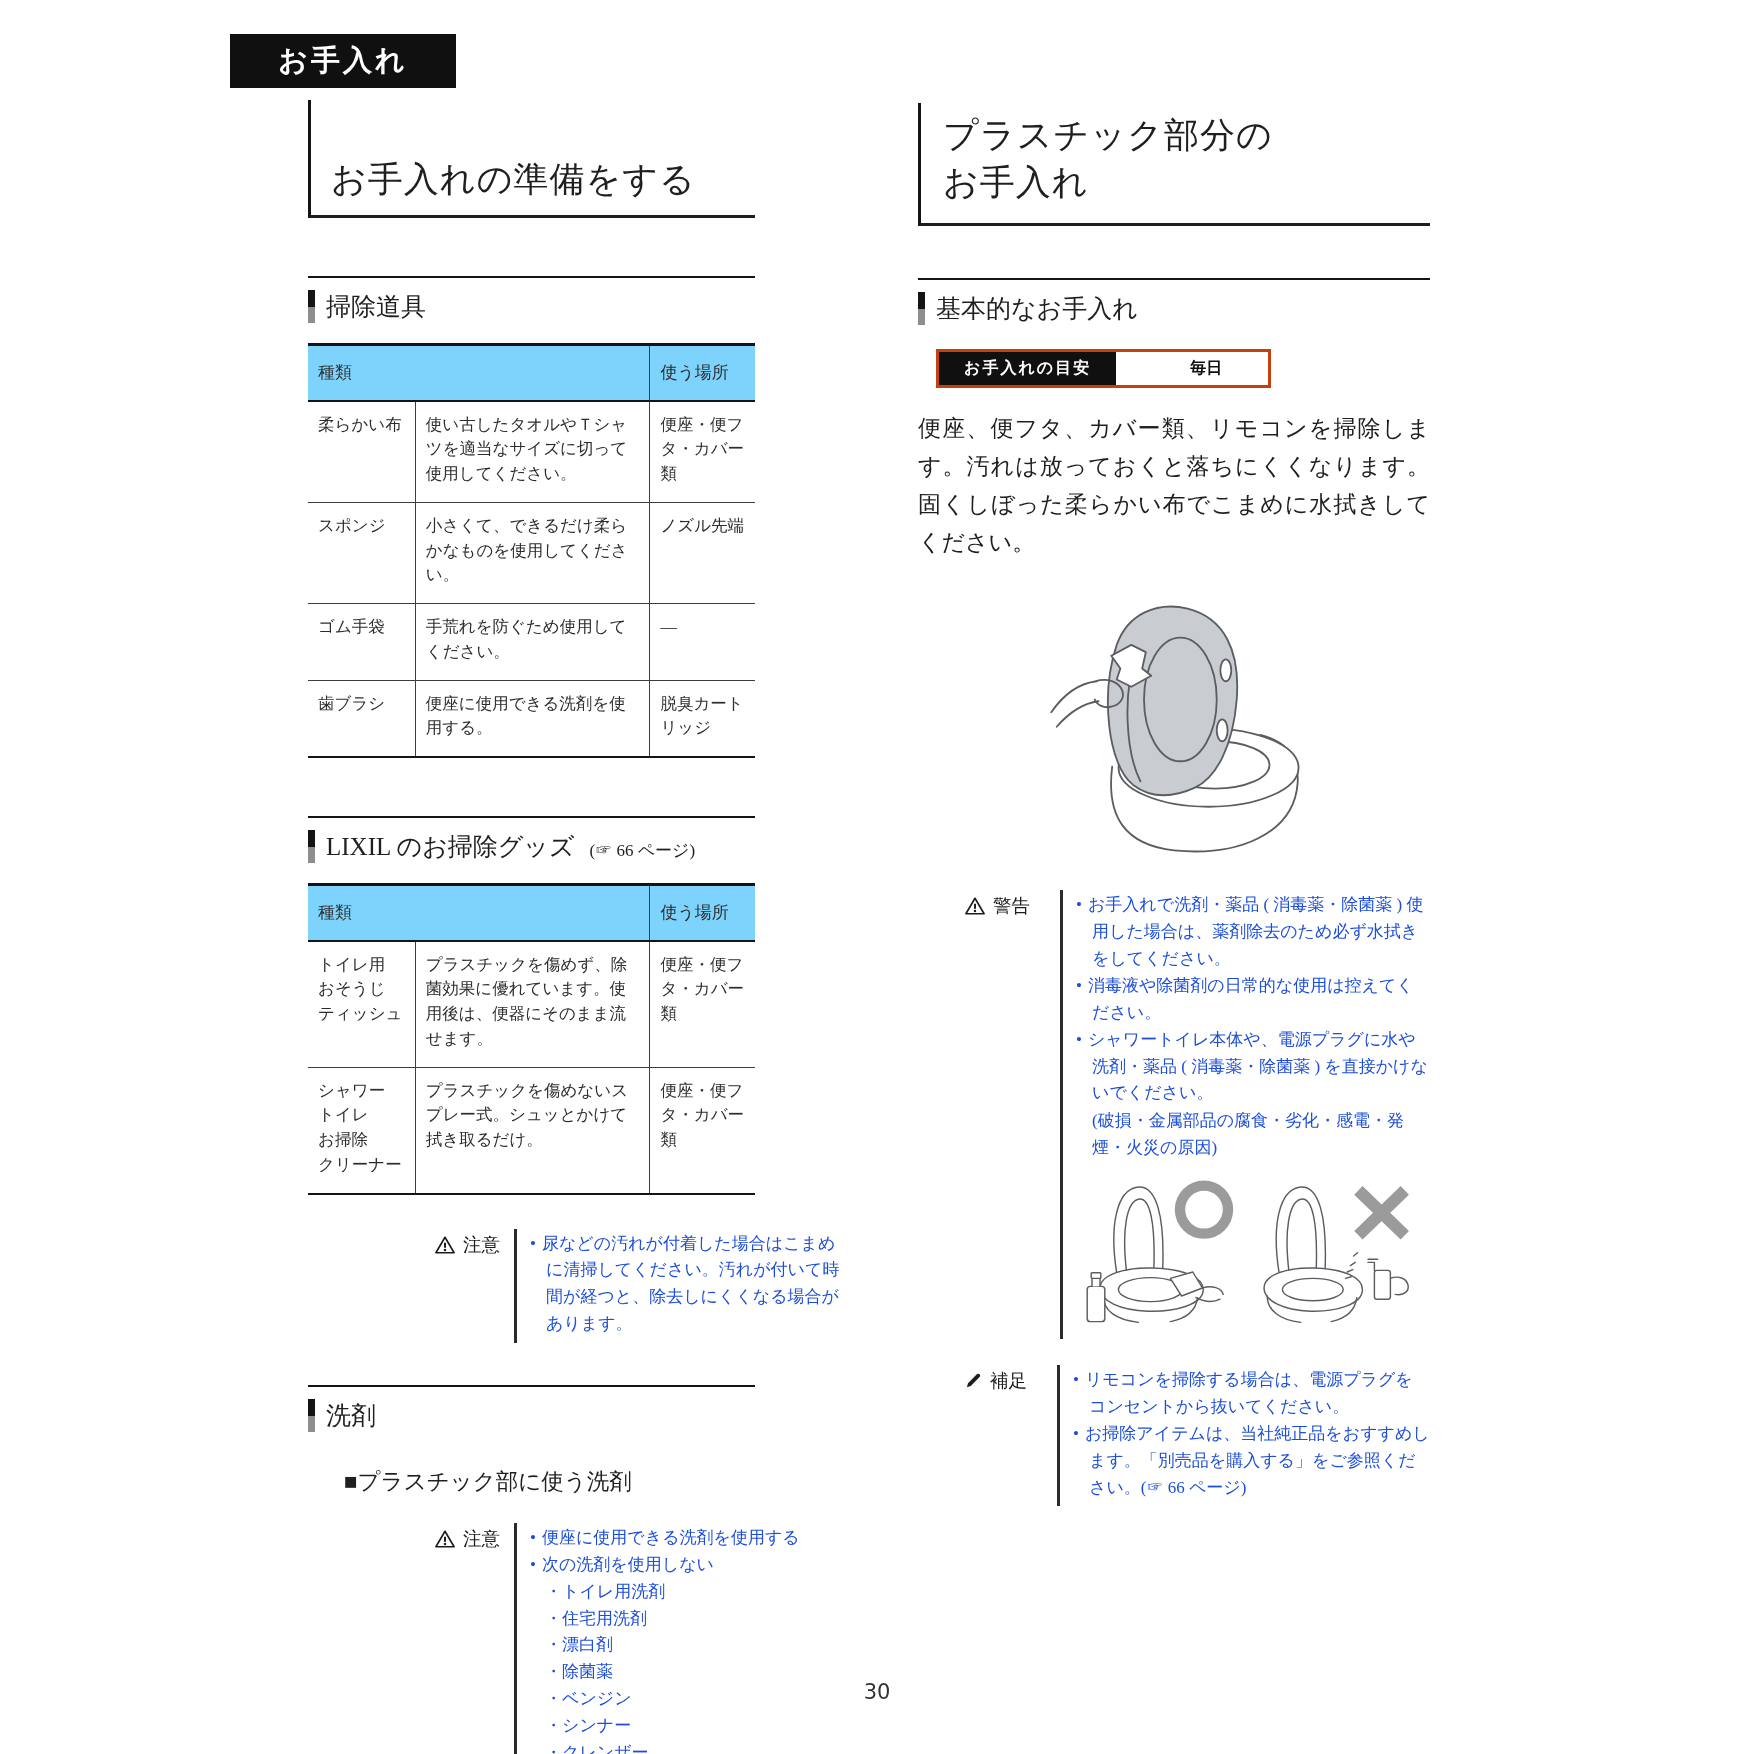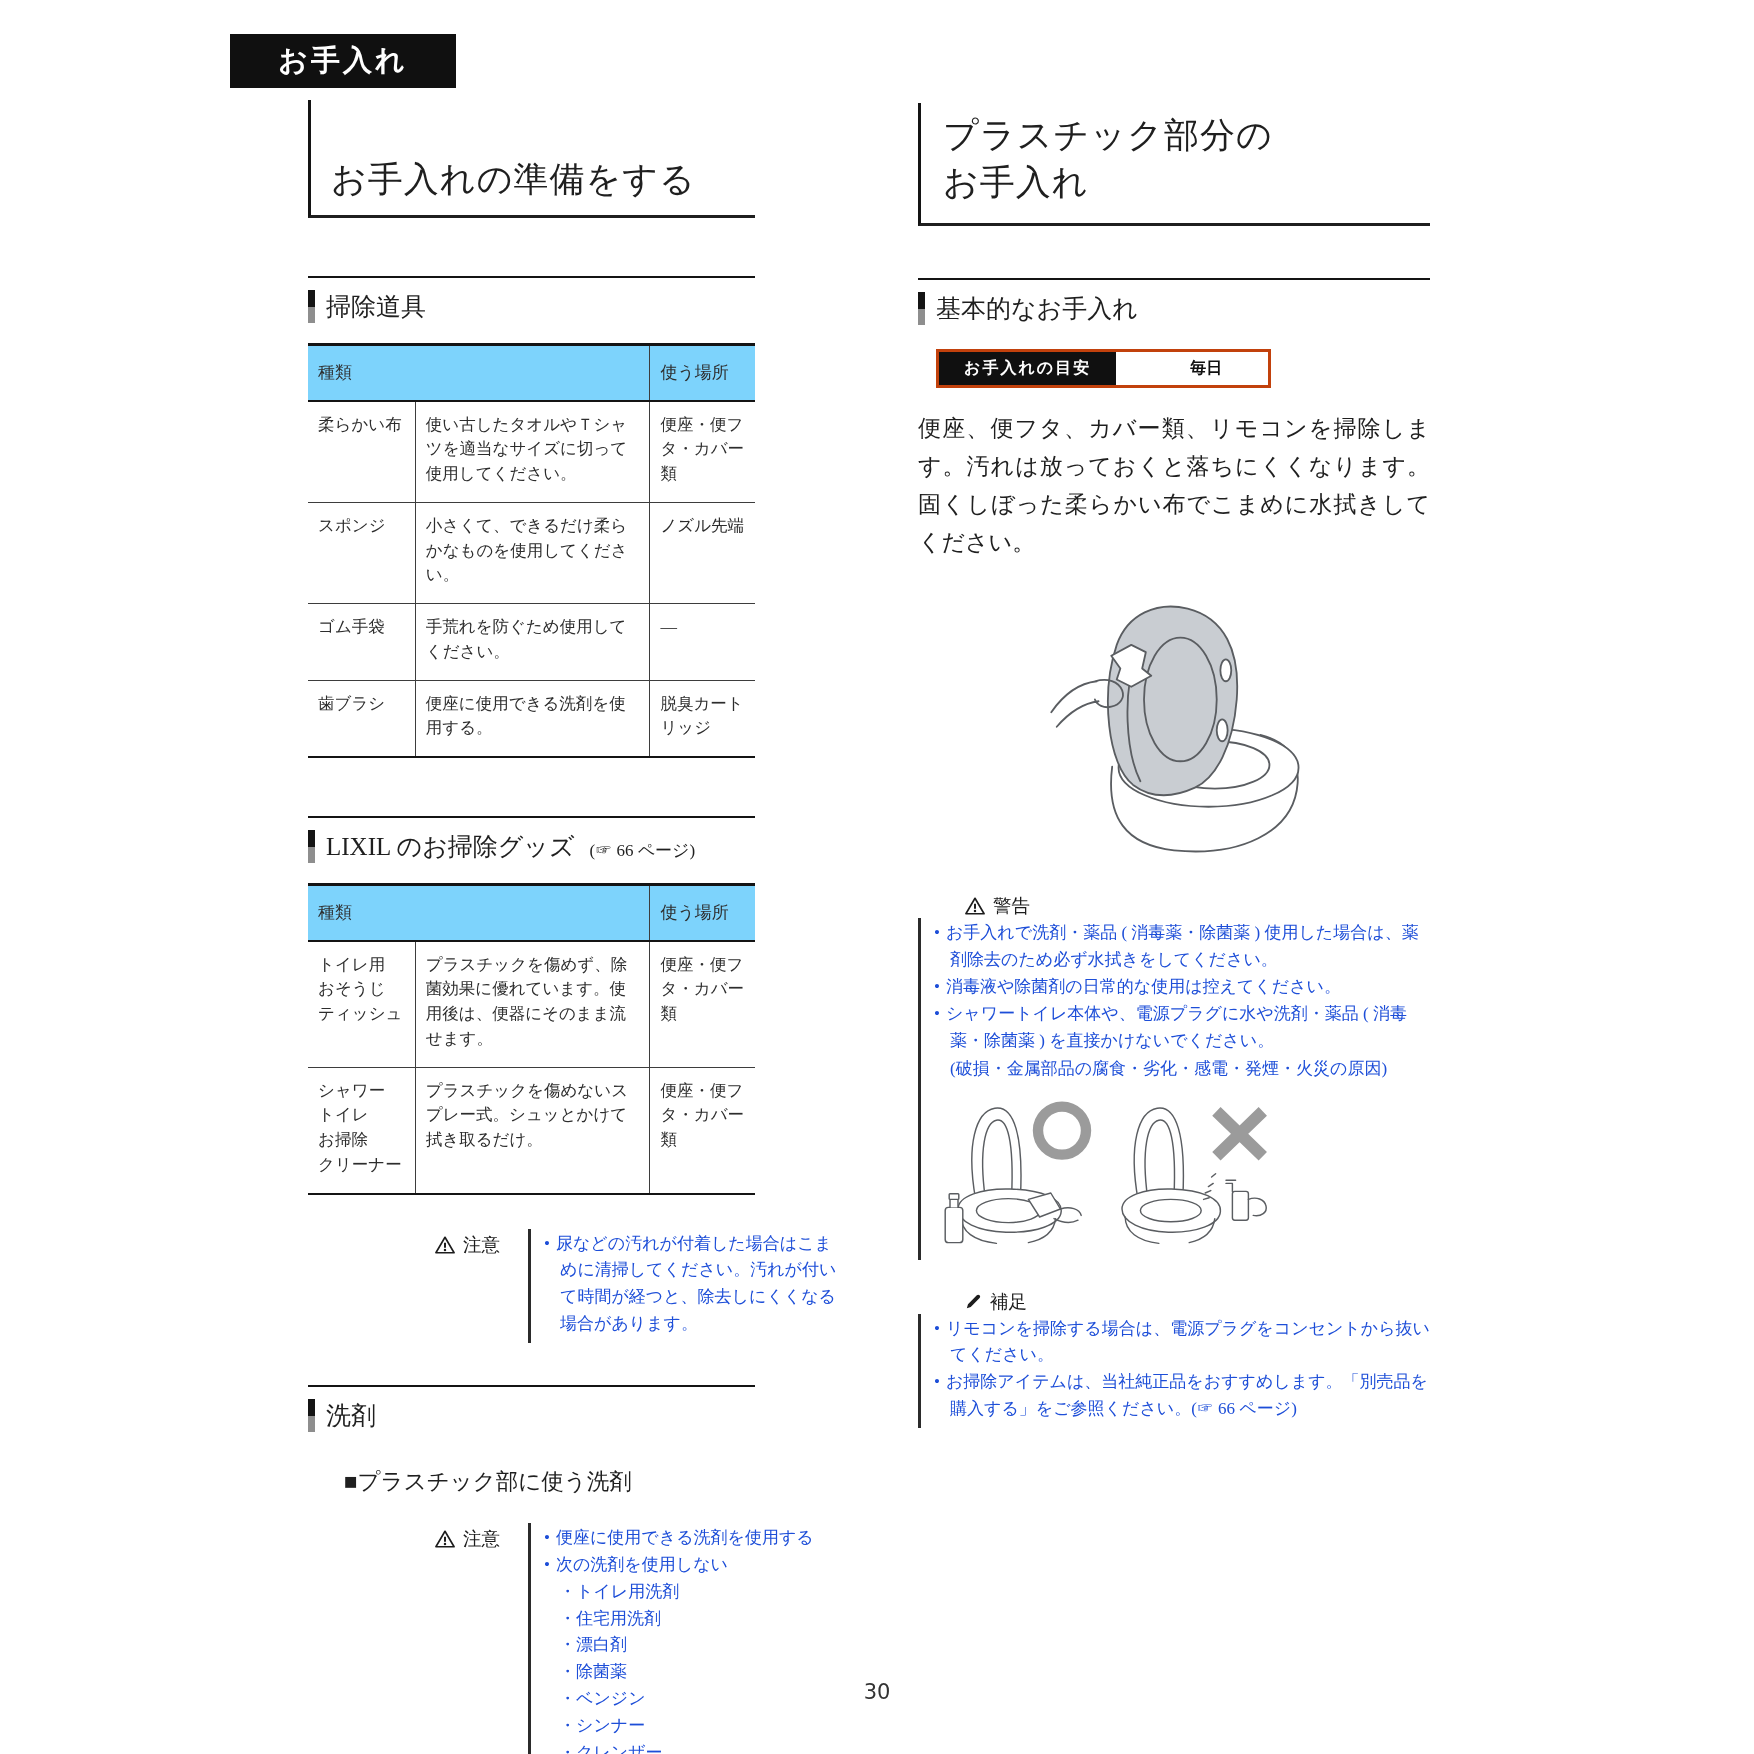--- a/index.html
+++ b/index.html
@@ -28,21 +28,21 @@
   .tbl th{background:#7dd3fc;font-weight:400;text-align:left;padding:14px 10px;font-size:17px;
         border-bottom:2px solid #141414;}
   .tbl td{vertical-align:top;padding:11px 10px 15px 10px;}
   .bl{border-left:1.5px solid #3d3d3d;}
   .tbl tbody tr+tr td{border-top:1.5px solid #3d3d3d;}
   .c1{width:24%;} .c2{width:52.5%;} .c3{width:23.5%;}
   .pre{white-space:pre-line;}
   
   .note{display:flex;align-items:stretch;}
   .note-label{flex:none;display:flex;align-items:flex-start;gap:7px;font-size:18.5px;color:#1d1d1d;
-        margin-right:28px;padding-top:3px;white-space:nowrap;}
+        margin-right:14px;padding-top:3px;white-space:nowrap;}
   .note-label svg{margin-top:3px;flex:none;}
   .note-body{border-left:3px solid #2b2b2b;padding:2px 0 5px 13px;font-size:17px;line-height:1.58;
         color:#1d4ed8;flex:1;}
   .blist{list-style:none;margin:0;padding:0;}
   .blist>li{padding-left:16px;text-indent:-16px;}
   .blist>li::before{content:"•";margin-right:6px;}
   .sublist{list-style:none;margin:0;padding:0 0 0 15px;}
   .sublist>li{padding-left:19px;text-indent:-19px;}
   .sublist>li::before{content:"・";}
   .risk{margin-top:1px;}
@@ -51,21 +51,21 @@
   .n2{margin:26px 0 0 126px;width:408px;}
   .gap-lx{margin-top:58px;}
   .sec-det{margin-top:42px;}
   .subhead{margin:34px 0 0 36px;font-size:22.5px;font-weight:400;}
   
   .freq{display:inline-flex;margin:24px 0 0 18px;border:3px solid #c2410c;font-weight:bold;font-size:16px;gap:28px;}
   .freq-l{background:#101010;color:#fff;padding:6px 25px;letter-spacing:2px;}
   .freq-v{min-width:108px;text-align:center;padding:6px 8px;background:#fff;color:#101010;}
   .para{margin:22px 0 0;font-size:23px;line-height:1.66;color:#1f1f1f;text-align:justify;}
   .illo-wrap{margin:30px 0 0;text-align:center;}
-  .note.r{width:100%;margin-top:30px;flex-direction:column;}
+  .note.r{width:100%;margin-top:30px;}
   .note.r .note-label{margin-left:46px;margin-right:30px;}
   .supp{margin-top:26px !important;}
   .marks{display:flex;gap:20px;margin:14px 0 2px;}
   .pageno{position:absolute;top:1680px;left:0;width:100%;text-align:center;font-size:21px;color:#333;}
   svg{display:inline-block;}
 </style>
 </head>
 <body>
 
 <div class="page">

